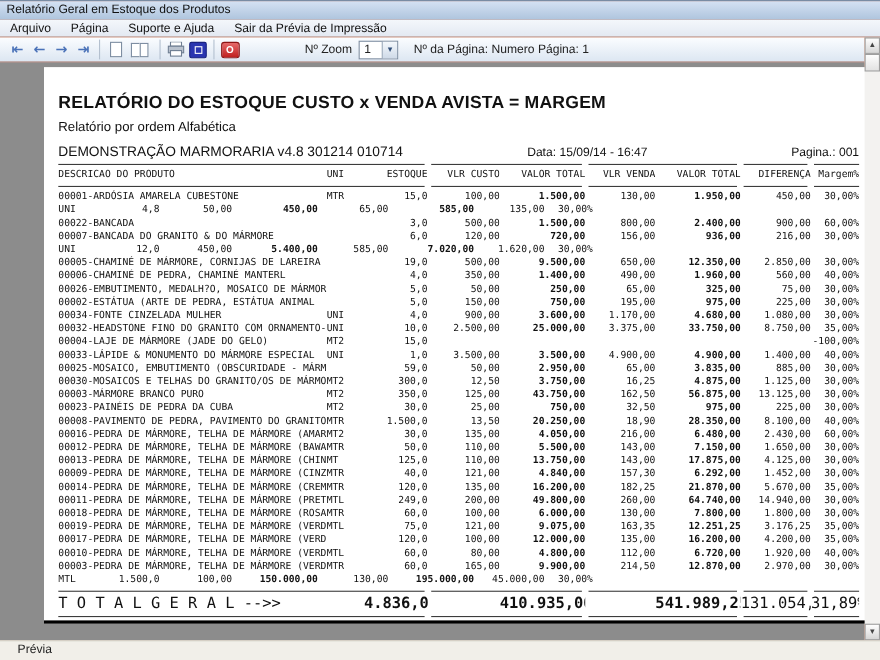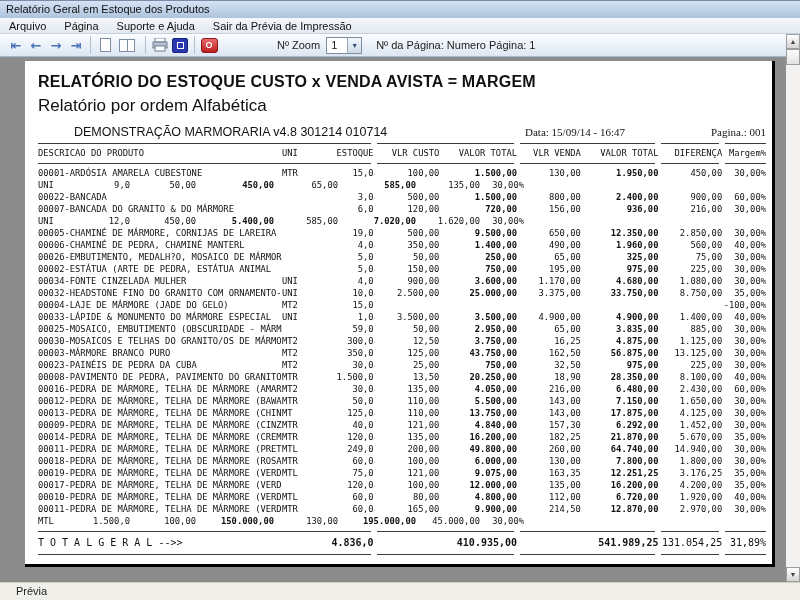--- a/index.html
+++ b/index.html
@@ -37,47 +37,47 @@
   .zoomwrap { display:flex; align-items:center; margin-left:58px; }
   .zoombox { margin-left:6px; width:36px; height:17px; background:#fff; border:1px solid #7e8ea2;
     display:flex; align-items:center; font-size:11px; }
   .zoombox .val { flex:1; padding-left:4px; }
   .zoombox .drop { width:14px; height:15px; background:linear-gradient(#f4f8fc,#cfdae8); border-left:1px solid #9aa8ba;
     font-size:7px; color:#33507a; display:flex; align-items:center; justify-content:center; }
   .pagelabel { margin-left:14px; }
 
   
   .content { position:absolute; left:0; top:57px; width:786px; height:525px; background:#8c8c8c; }
-  .page { position:absolute; left:25px; top:4px; width:750px; height:506px; background:#fff;
+  .page { position:absolute; left:40px; top:4px; width:750px; height:506px; background:#fff;
     border-right:3px solid #000; border-bottom:3px solid #000;
-    padding:12px 6px 0 13px; overflow:hidden; color:#111; }
+    padding:24px 6px 0 13px; overflow:hidden; color:#111; }
 
   .rpt-title { font-size:16px; font-weight:bold; letter-spacing:0.2px; }
-  .rpt-sub { font-size:17px; margin-top:5px; }
+  .rpt-sub { font-size:12px; margin-top:5px; }
   .rpt-meta { display:flex; margin-top:9px; align-items:baseline; }
-  .rpt-company { font-size:12.5px; flex:1;margin-left:36px; }
-  .rpt-date { font-family:Liberation Serif, serif; font-size:11px; width:240px;text-align:center; }
-  .rpt-pageno { font-family:Liberation Serif, serif; font-size:11px;margin-left:16px; }
+  .rpt-company { font-size:12.5px; flex:1; }
+  .rpt-date { font-family:Liberation Sans, sans-serif; font-size:11px; width:240px; }
+  .rpt-pageno { font-family:Liberation Sans, sans-serif; font-size:11px; }
 
   .rule { display:flex; height:2px; margin-top:4px; }
   .rule i { display:block; height:1px; background:#3c3c3c; }
   .rule .s1{width:334px;margin-right:6px}.rule .s2{width:138px;margin-right:6px}
   .rule .s3{width:136px;margin-right:6px}.rule .s4{width:58px;margin-right:6px}.rule .s5{width:41px}
 
   .trow, .thead { display:flex; font-family:"DejaVu Sans Mono", monospace; font-size:8.8px;
     line-height:12px; white-space:nowrap; }
   .thead { margin-top:2px; }
   .tbody { margin-top:2px; }
   .trow span, .thead span { display:block; overflow:hidden; }
   .c0{width:245px}.c1{width:34px}.c2{width:58px;text-align:right}
   .c3{width:66px;text-align:right}.c4{width:78px;text-align:right}
   .c5{width:64px;text-align:right}.c6{width:78px;text-align:right}
   .c7{width:64px;text-align:right}.c8{width:44px;text-align:right}
   .vb{font-weight:bold}
-  .totalrow { display:flex; font-family:"DejaVu Sans Mono", monospace; font-size:10px; line-height:20px; white-space:nowrap; }
+  .totalrow { display:flex; font-family:"DejaVu Sans Mono", monospace; font-size:14px; line-height:20px; white-space:nowrap; }
   .totalrow span{ display:block; overflow:hidden; }
   .t-label{width:279px}
 
   
   .vscroll { position:absolute; right:0; top:34px; width:14px; height:548px; background:#f3f2f0; }
   .sbtn { width:14px; height:15px; background:linear-gradient(#fefefe,#d6d6d6); border:1px solid #9e9e9e;
     font-size:7px; color:#444; display:flex; align-items:center; justify-content:center; }
   .sthumb { width:14px; height:16px; background:linear-gradient(#fdfdfd,#e2e2e2); border:1px solid #9e9e9e; }
   .sbtn.bottom { position:absolute; bottom:0; left:0; }
 
@@ -198,21 +198,21 @@
             <span class="c2">15,0</span>
             <span class="c3">100,00</span>
             <span class="c4 vb">1.500,00</span>
             <span class="c5">130,00</span>
             <span class="c6 vb">1.950,00</span>
             <span class="c7">450,00</span>
             <span class="c8">30,00%</span>
           </div>
           <div class="trow">
             <span class="c1">UNI</span>
-            <span class="c2">9,0</span>
+            <span class="c2">4,8</span>
             <span class="c3">50,00</span>
             <span class="c4 vb">450,00</span>
             <span class="c5">65,00</span>
             <span class="c6 vb">585,00</span>
             <span class="c7">135,00</span>
             <span class="c8">30,00%</span>
           </div>
           <div class="trow">
             <span class="c0">00022-BANCADA</span>
             <span class="c1"></span>
@@ -492,21 +492,21 @@
             <span class="c1">MTL</span>
             <span class="c2">60,0</span>
             <span class="c3">80,00</span>
             <span class="c4 vb">4.800,00</span>
             <span class="c5">112,00</span>
             <span class="c6 vb">6.720,00</span>
             <span class="c7">1.920,00</span>
             <span class="c8">40,00%</span>
           </div>
           <div class="trow">
-            <span class="c0">00011-PEDRA DE MÁRMORE, TELHA DE MÁRMORE (VERD</span>
+            <span class="c0">00003-PEDRA DE MÁRMORE, TELHA DE MÁRMORE (VERD</span>
             <span class="c1">MTR</span>
             <span class="c2">60,0</span>
             <span class="c3">165,00</span>
             <span class="c4 vb">9.900,00</span>
             <span class="c5">214,50</span>
             <span class="c6 vb">12.870,00</span>
             <span class="c7">2.970,00</span>
             <span class="c8">30,00%</span>
           </div>
           <div class="trow">

